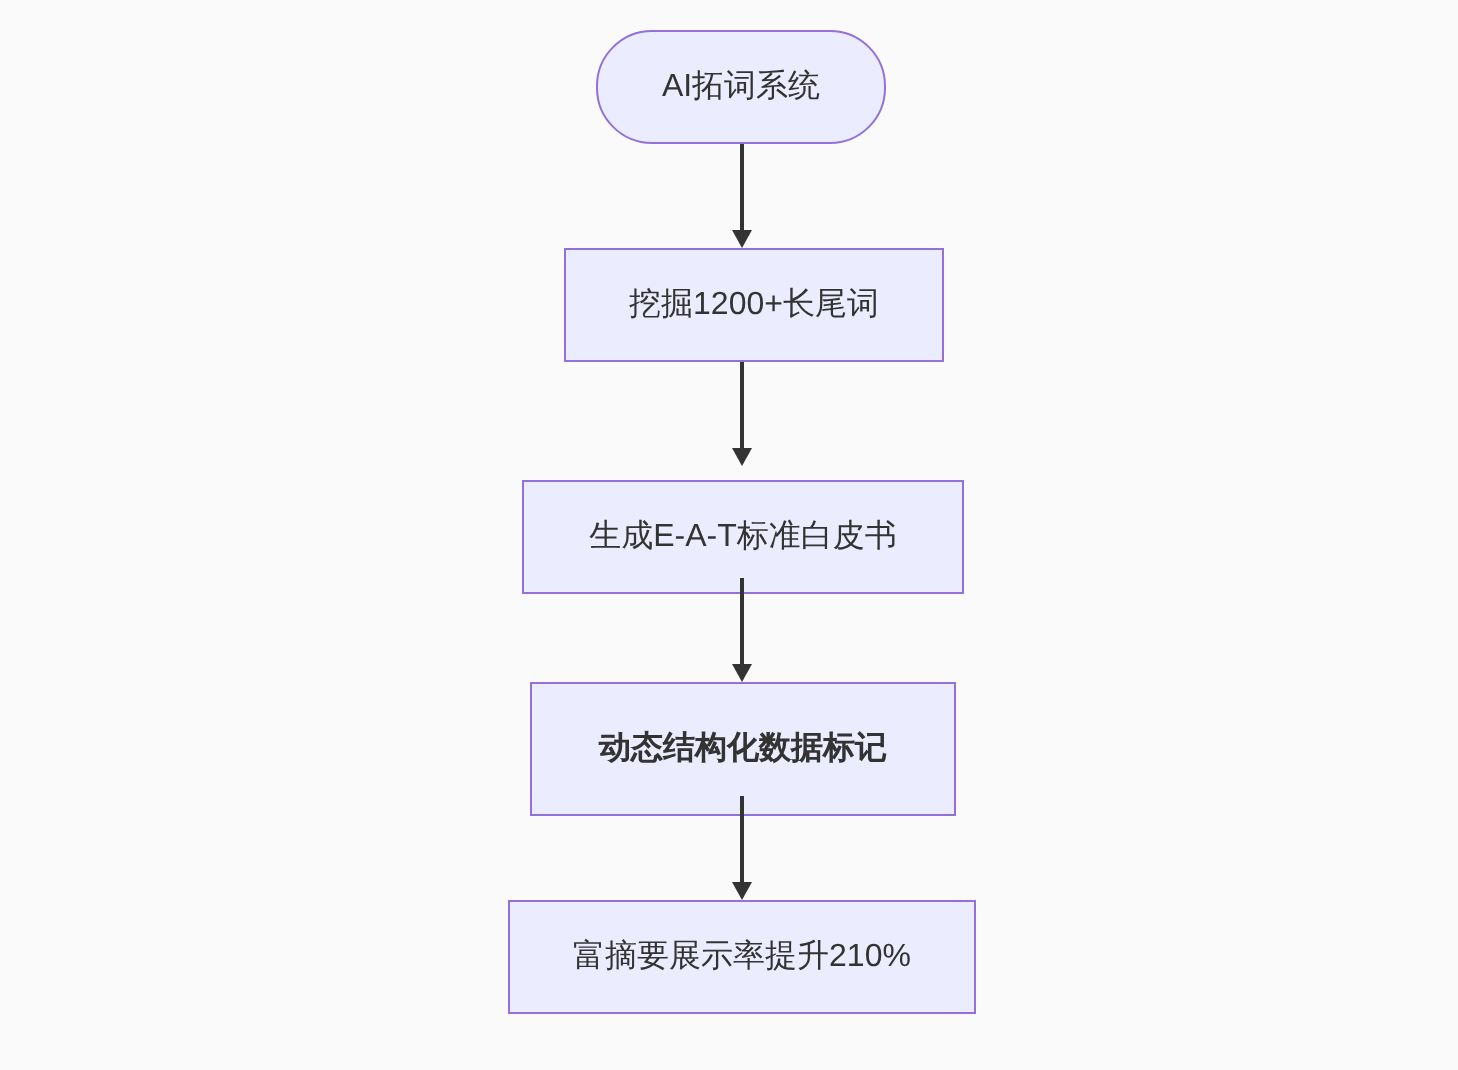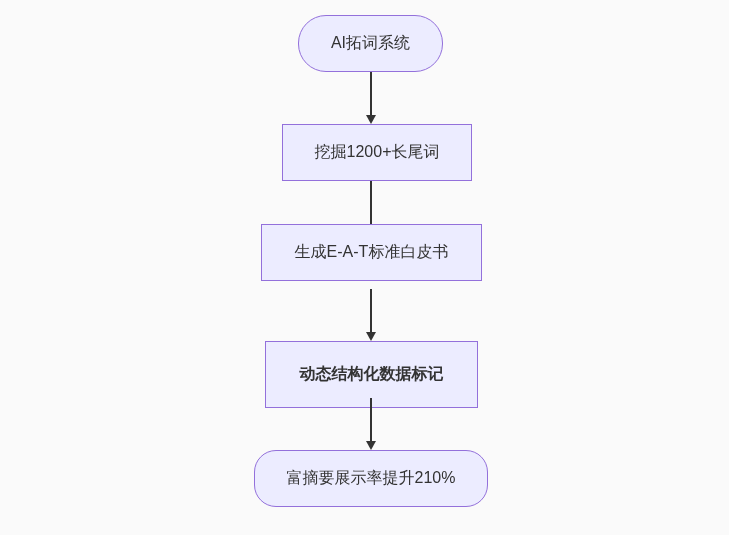--- a/index.html
+++ b/index.html
@@ -25,23 +25,23 @@
     color: #333333;
     font-size: 16px;
     display: flex;
     align-items: center;
     justify-content: center;
     text-align: center;
     box-sizing: border-box;
   }
   #node-1 { left: 298px; top: 15px;  width: 145px; height: 57px; border-radius: 28px; }
   #node-2 { left: 282px; top: 124px; width: 190px; height: 57px; justify-content: center; }
-  #node-3 { left: 261px; top: 224px; width: 221px; height: 57px; }
+  #node-3 { left: 261px; top: 240px; width: 221px; height: 57px; }
   #node-4 { left: 265px; top: 341px; width: 213px; height: 67px; font-weight: bold; }
-  #node-5 { left: 254px; top: 450px; width: 234px; height: 57px; border-radius: 22px; }
+  #node-5 { left: 254px; top: 450px; width: 234px; height: 57px; }
 
   .edge-line {
     position: absolute;
     left: 370px;
     width: 2px;
     background: #333333;
   }
   #edge-1 { top: 72px;  height: 43px; }
   #edge-2 { top: 181px; height: 43px; }
   #edge-3 { top: 289px; height: 43px; }

